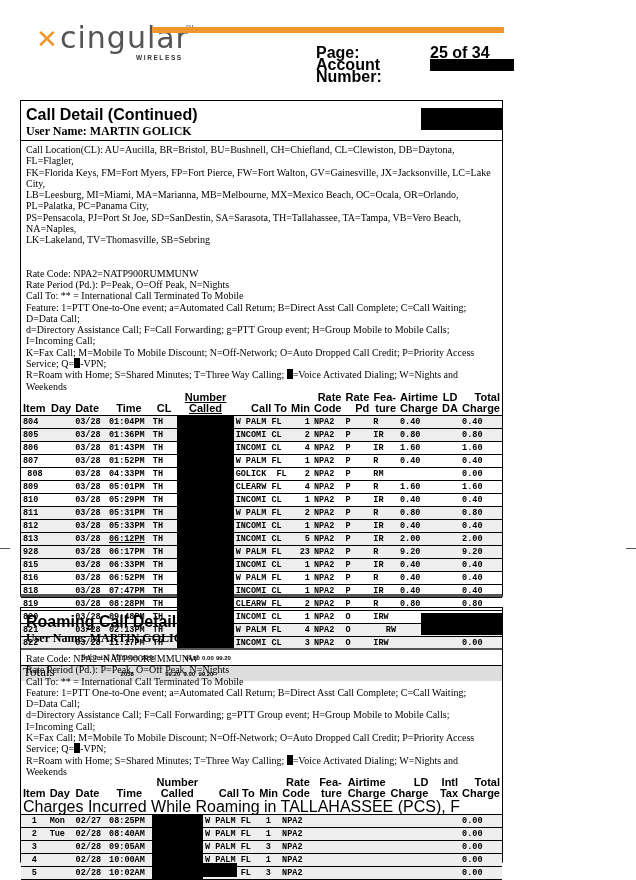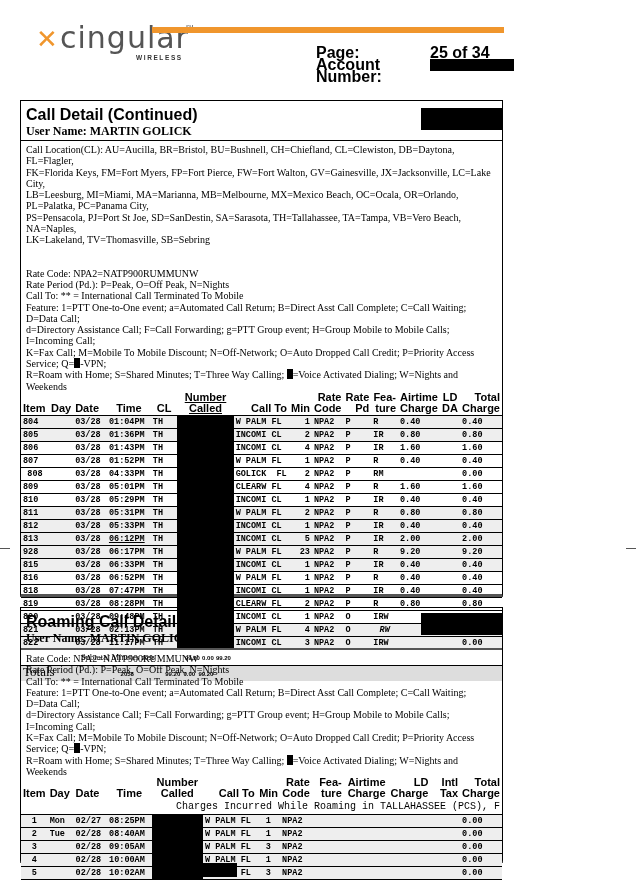--- a/index.html
+++ b/index.html
@@ -37,21 +37,21 @@
 
   table { border-collapse:collapse; width:100%; }
   th { font-family:"Liberation Sans", sans-serif; font-size:11px; font-weight:bold; line-height:11px; vertical-align:bottom; padding:0 2px 1px 2px; text-align:right; }
   td { font-family:"Liberation Mono", monospace; font-size:8.5px; font-weight:bold; height:12px; padding:0 2px; white-space:pre; border-top:1px solid #000; line-height:12px; }
   tr.shade td { background:#eee; }
   td.nc { background:#000 !important; }
   .hdr-u { text-decoration:underline; }
   .sub td { font-family:"Liberation Serif", serif; font-weight:normal; border-top:1px solid #000; height:15px; }
   .tot td { background:#ddd; border-top:1px solid #000; height:15px; }
   .small { font-family:"Liberation Sans", sans-serif; font-size:6px; font-weight:bold; }
-  .roam-note td { font-family:Liberation Mono, monospace; font-size:10px; font-weight:normal; border-top:none; height:14px; line-height:14px;text-align:right; }
+  .roam-note td { font-family:Liberation Sans, sans-serif; font-size:16px; font-weight:normal; border-top:none; height:14px; line-height:14px; }
   .extra-redact { position:absolute; left:167px; top:863px; width:70px; height:14px; background:#000; }
   .edge-mark { position:absolute; top:548px; width:10px; height:1px; background:#555; }
 </style>
 </head>
 <body>
 
 <div class="logo">
   <span class="logo-x">✕</span>
   <span class="logo-word">cingular</span>
   <span class="logo-tm">SM</span>
@@ -386,21 +386,21 @@
           <td style="text-align: left;">821</td>
           <td style="text-align: left;"></td>
           <td style="text-align: left;">03/28</td>
           <td style="text-align: left;">02:13PM</td>
           <td style="text-align: left;">TH</td>
           <td class="nc" style="text-align: left;"></td>
           <td style="text-align: left;">W PALM FL</td>
           <td style="text-align: right;">4</td>
           <td style="text-align: left;">NPA2</td>
           <td style="text-align: left;">O</td>
-          <td style="text-align: center; font-style: italic;">RW</td>
+          <td style="text-align: right;">RW</td>
           <td style="text-align: left;"></td>
           <td style="text-align: left;"></td>
           <td style="text-align: left;">0.00</td>
         </tr>
         <tr class="shade">
           <td style="text-align: left;">822</td>
           <td style="text-align: left;"></td>
           <td style="text-align: left;">03/28</td>
           <td style="text-align: left;">11:17PM</td>
           <td style="text-align: left;">TH</td>

